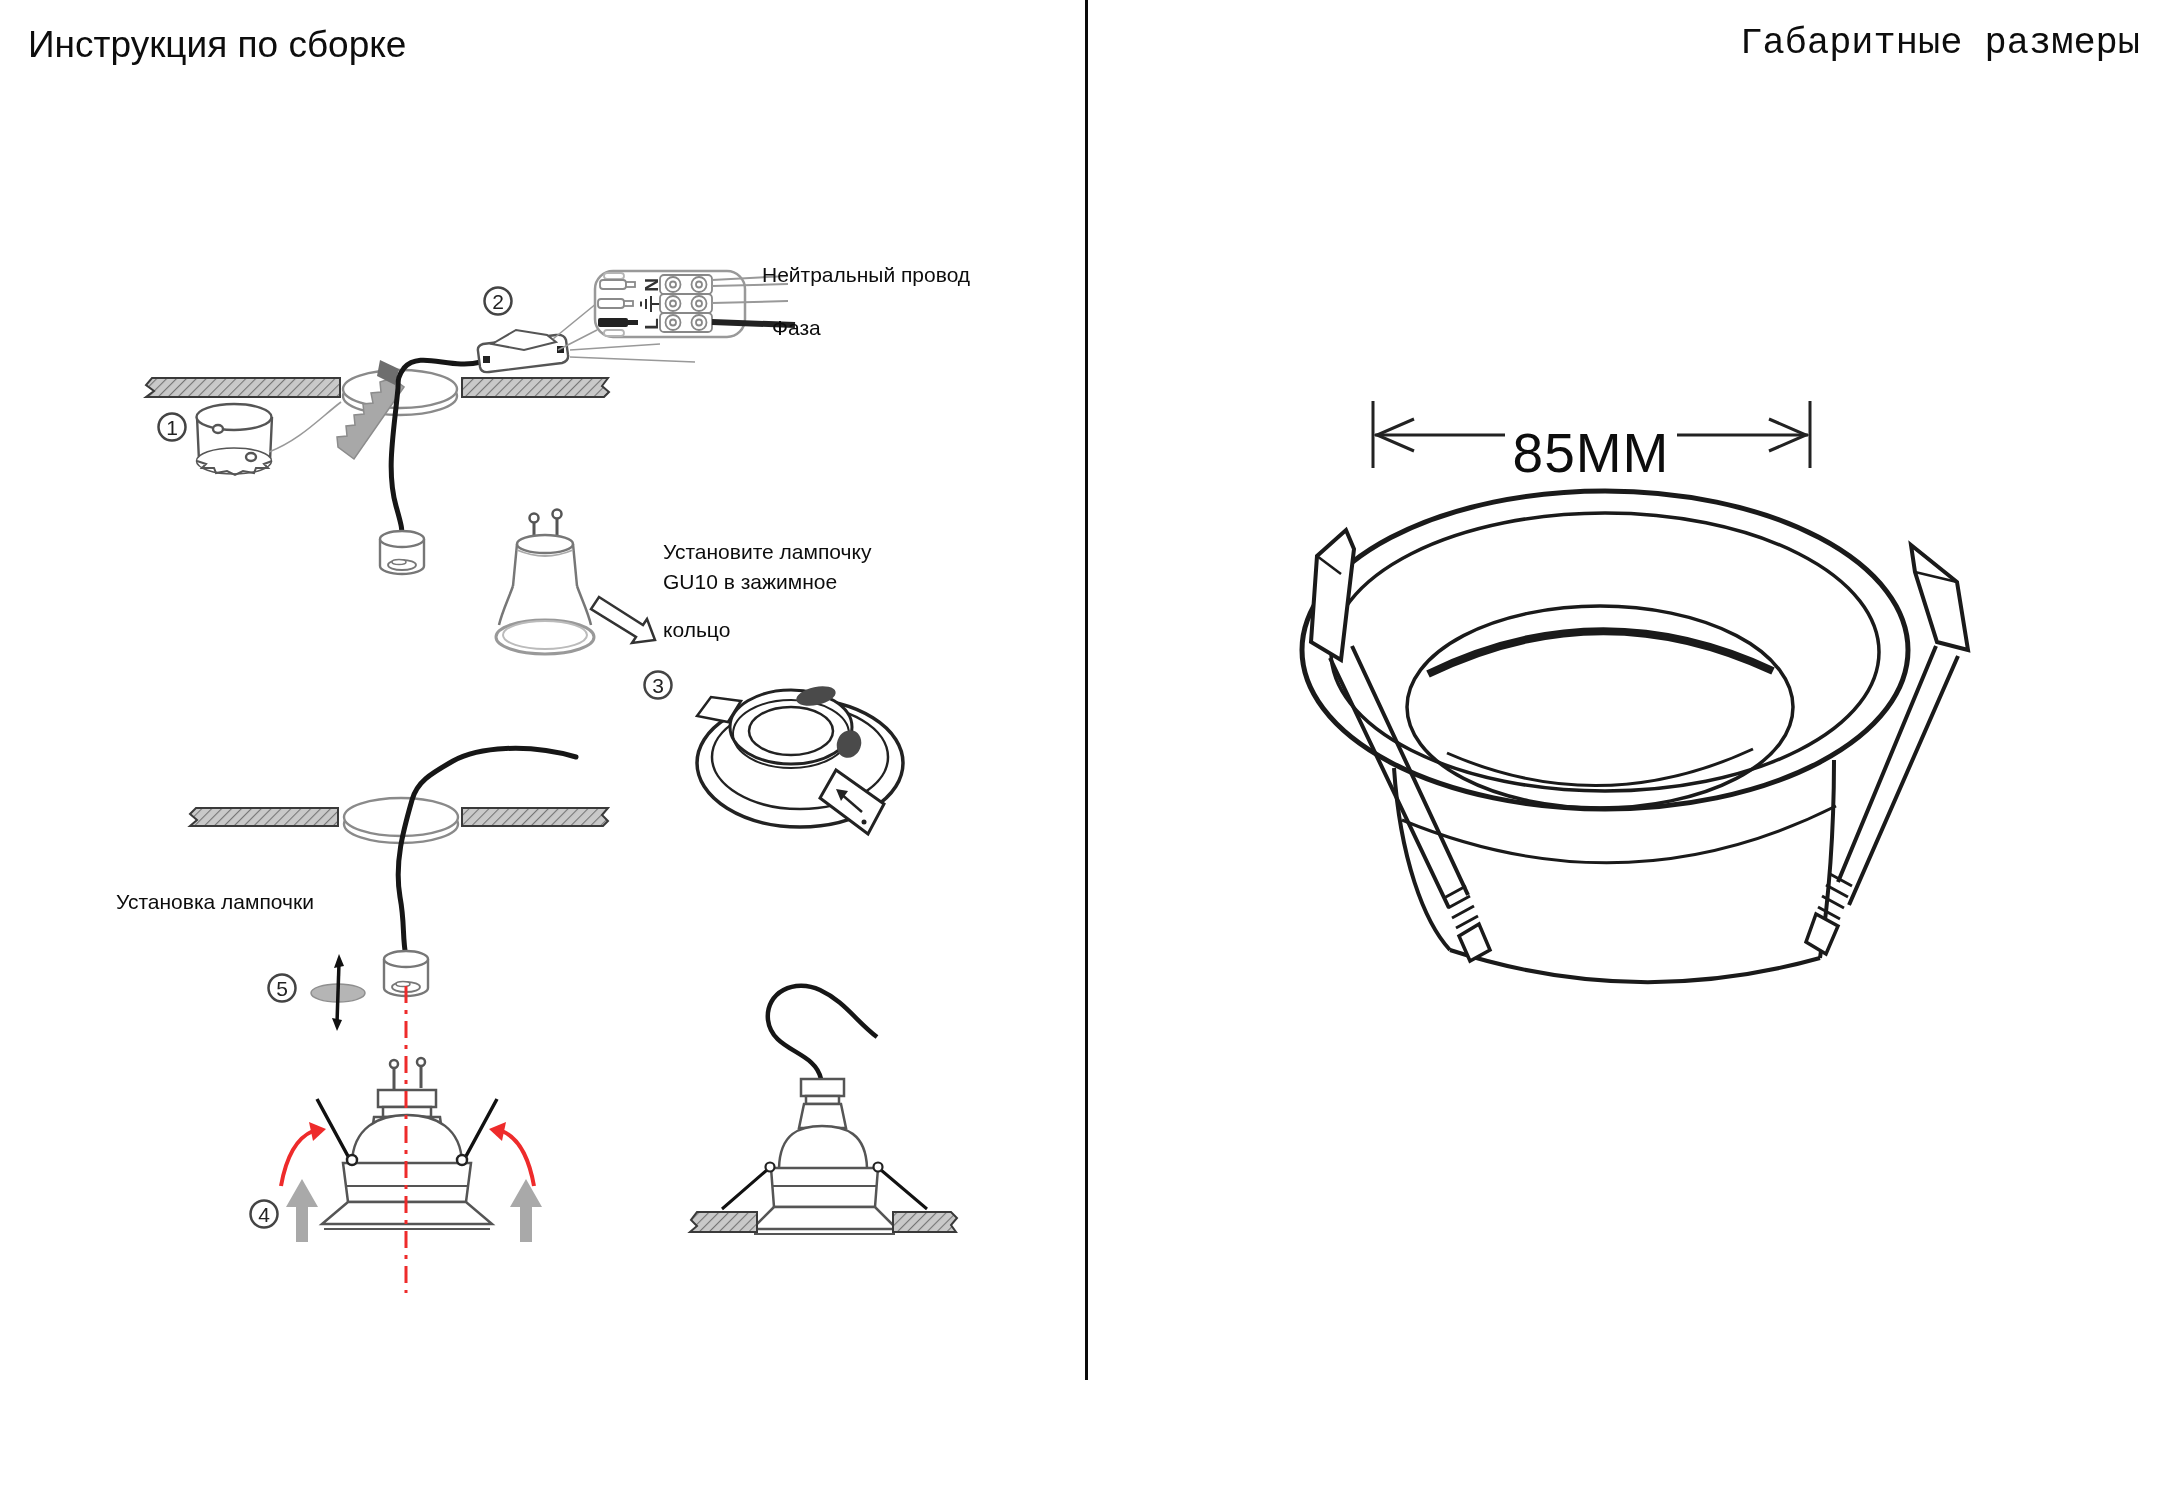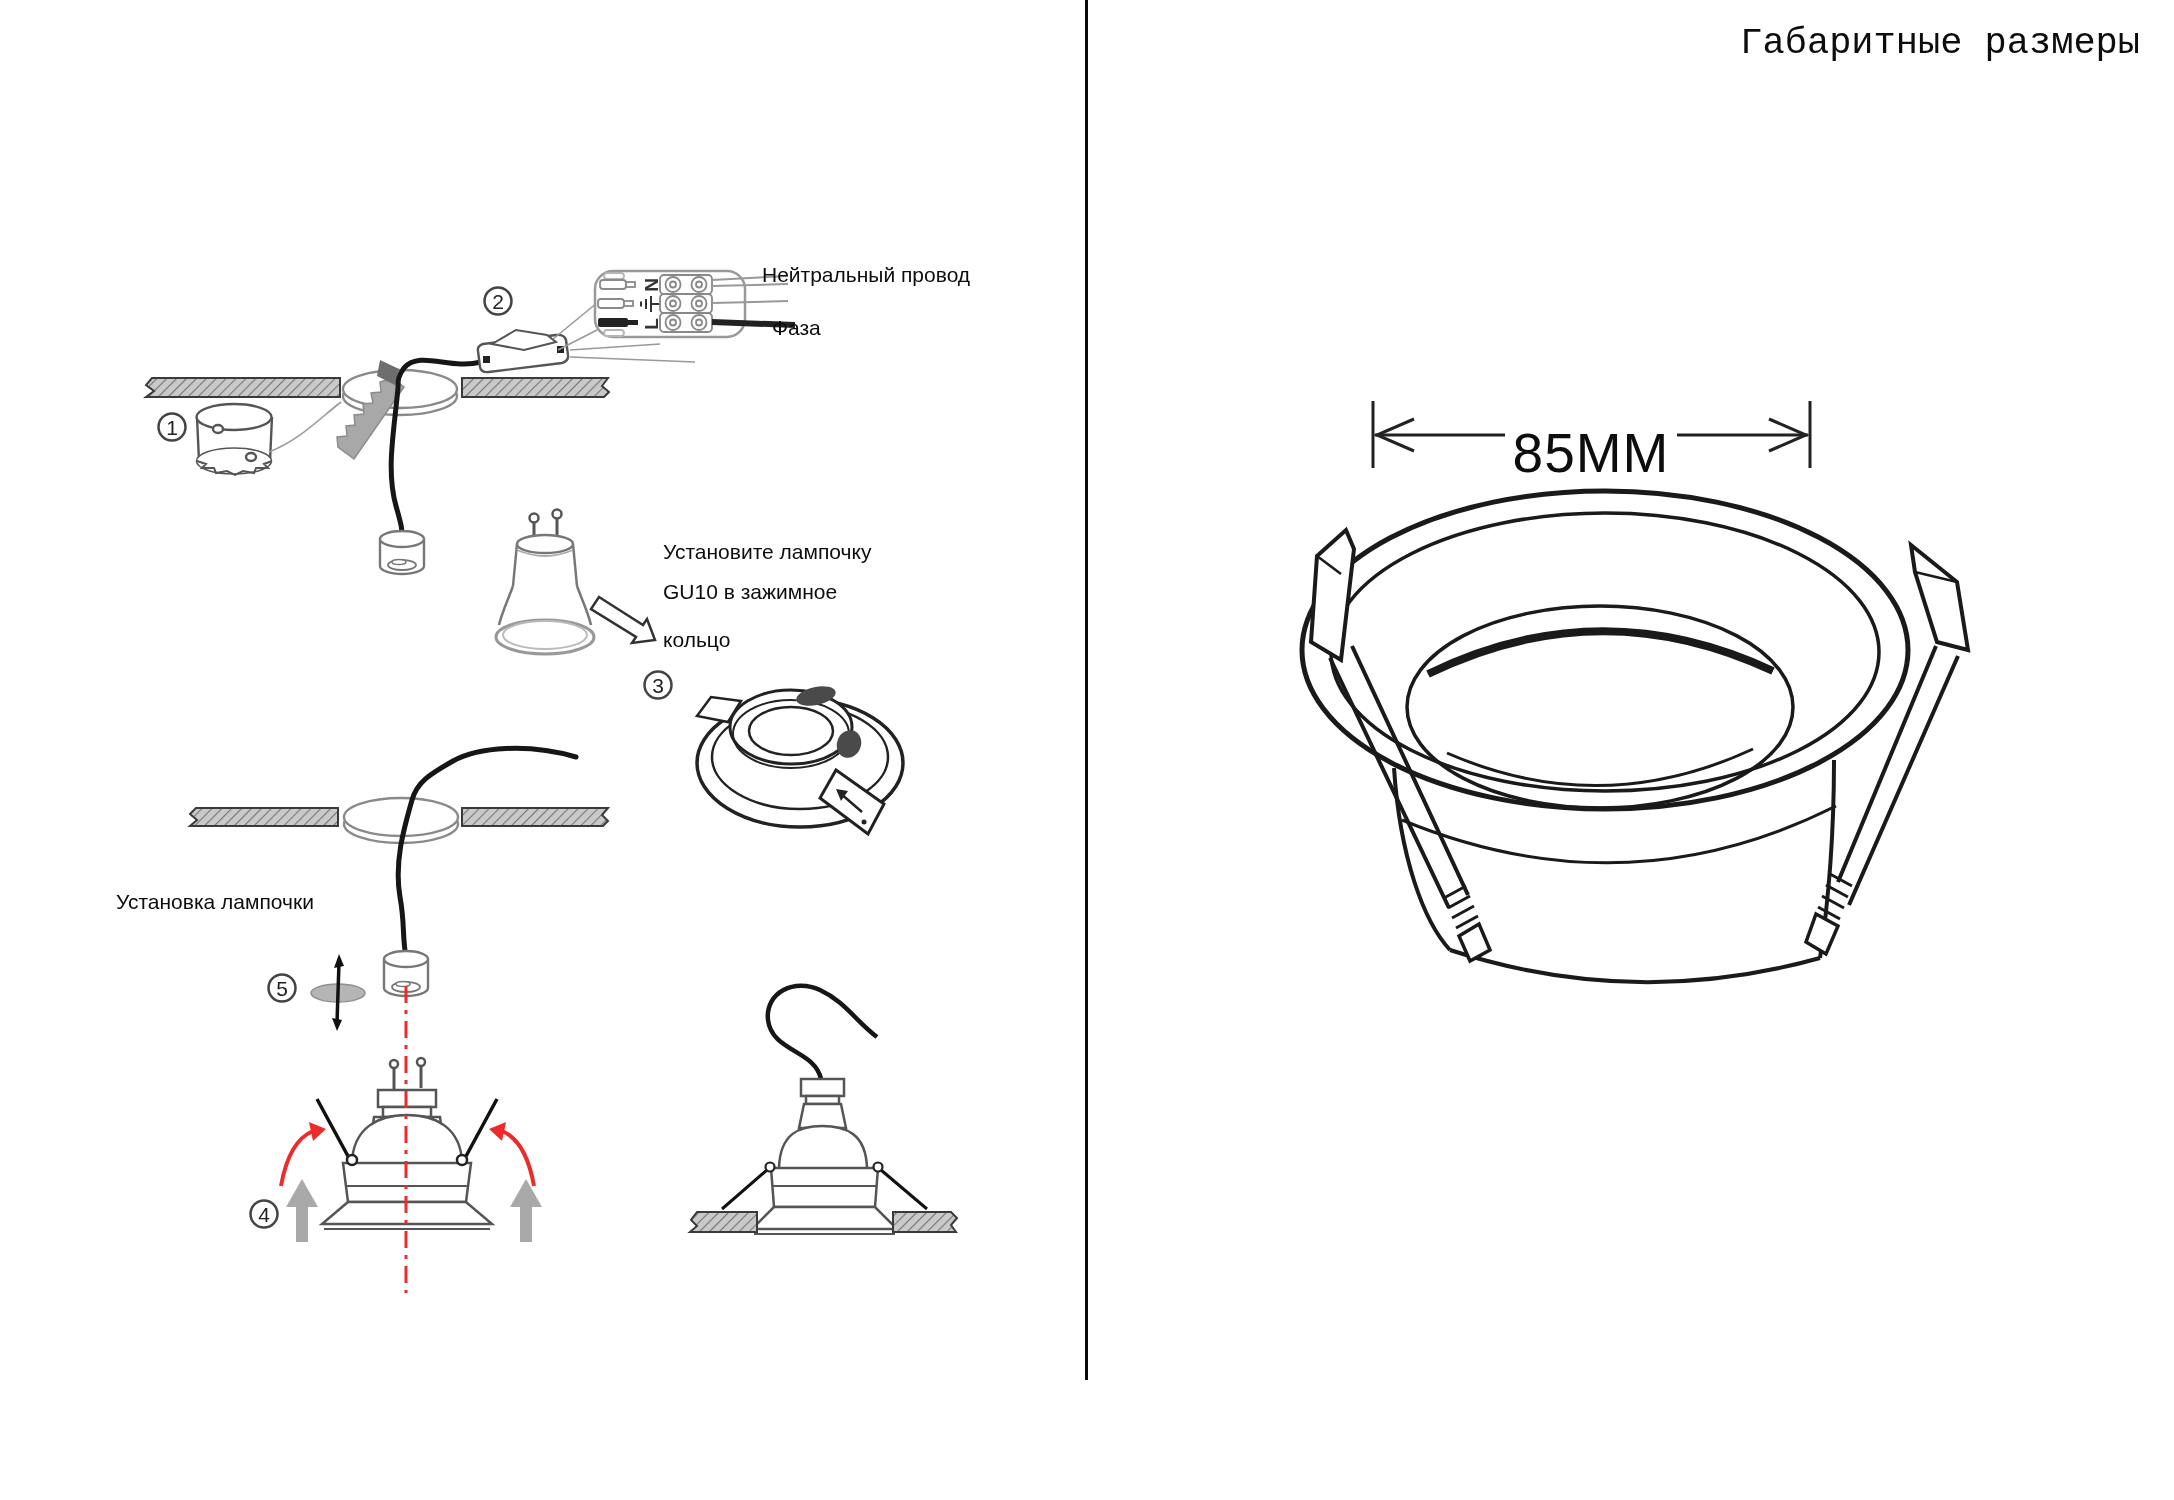--- a/index.html
+++ b/index.html
@@ -253,28 +253,29 @@
       <g stroke-width="4">
         <path d="M1911,545 L1957,582 L1968,650 L1937,642 L1915,572 Z" fill="#fff"></path>
         <path d="M1915,572 L1957,582" stroke-width="2.5"></path>
         <path d="M1958,656 L1849,905 M1936,646 L1838,882"></path>
         <path d="M1852,886 L1830,874 M1848,897 L1826,885 M1844,908 L1822,896 M1840,919 L1818,907" stroke-width="3"></path>
         <path d="M1838,926 L1816,914 L1806,942 L1826,954 Z" fill="#fff" stroke-width="3.5"></path>
       </g>
     </g>
   </svg>
 
+  <div class="lbl title" style="left:28px;top:24px;">Инструкция по сборке</div>
   <div class="lbl title" style="right:34px;top:22px;font-family:Liberation Mono, monospace;">Габаритные размеры</div>
 
   <div class="lbl body-lbl" style="left:762px;top:263px;">Нейтральный провод</div>
   <div class="lbl body-lbl" style="left:772px;top:316px;">Фаза</div>
 
   <div class="lbl body-lbl" style="left:663px;top:540px;">
     <div>Установите лампочку</div>
-    <div style="margin-top:16px;">GU10 в зажимное</div>
+    <div style="margin-top:6px;">GU10 в зажимное</div>
     <div style="margin-top:24px;">кольцо</div>
   </div>
 
   <div class="lbl body-lbl" style="left:100px;top:890px;margin-left:16px;">Установка лампочки</div>
 
   <div class="lbl dim-wrap">
     <span class="dim-txt">85MM</span>
   </div>
 
   <div class="divider"></div>

